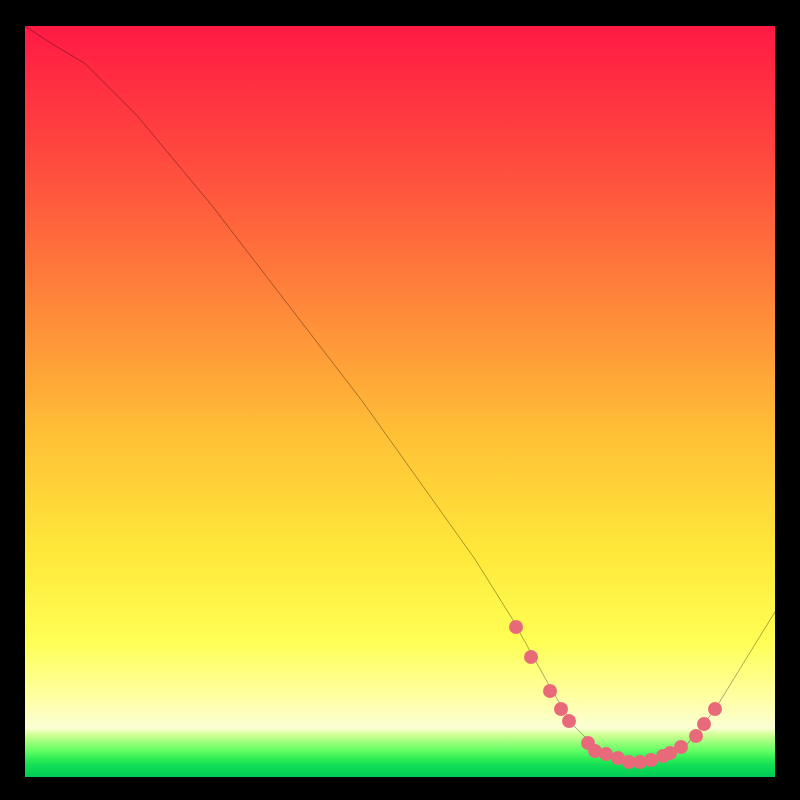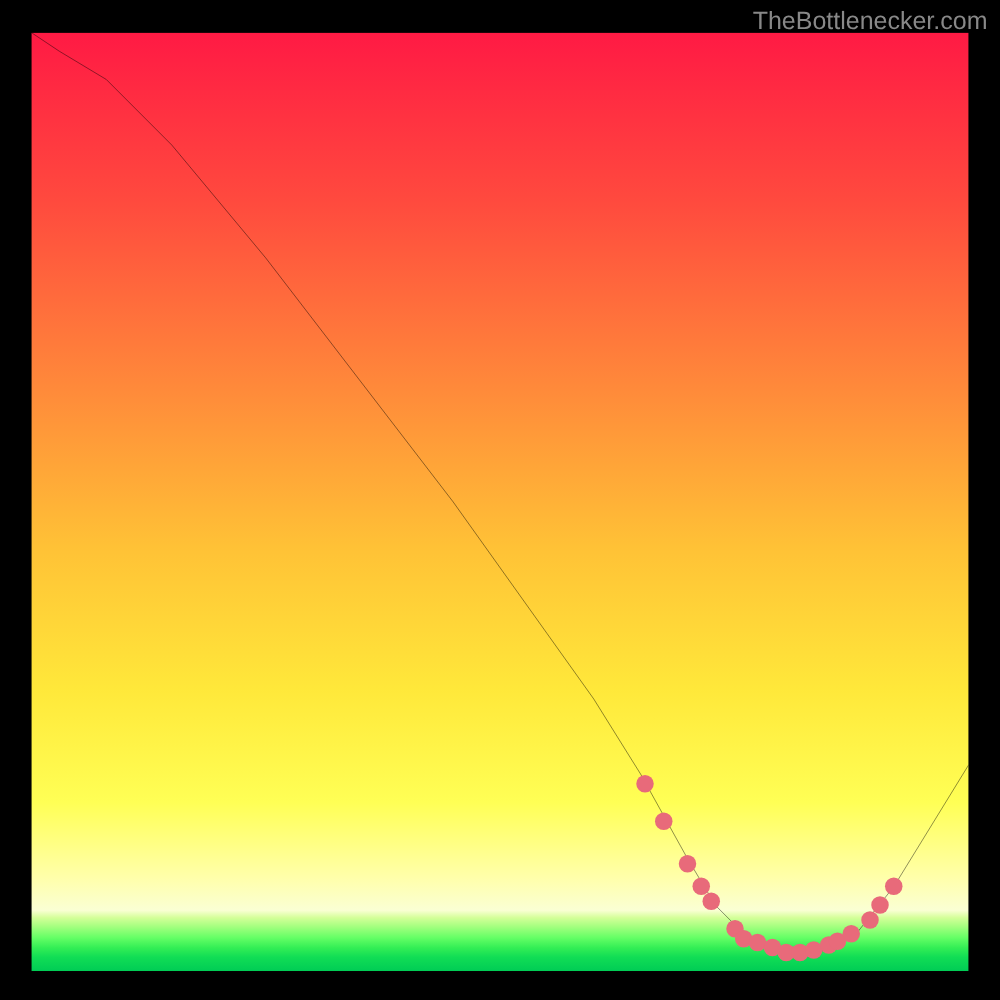--- a/index.html
+++ b/index.html
@@ -34,21 +34,20 @@
       border-radius: 50%;
       transform: translate(-50%, -50%);
       z-index: 60;
     }
   </style>
 </head>
 <body>
 
 <div class="container">
 
-  <div class="attribution">TheBottlenecker.com</div>
 
   <div class="chart-area">
 
     <svg class="chart-bg" viewBox="0 0 750 751" preserveAspectRatio="none">
       <defs>
         <linearGradient id="bggrad" x1="0" y1="0" x2="0" y2="1">
           <stop offset="0%" stop-color="#ff1a44"></stop>
           <stop offset="18%" stop-color="#ff4a3e"></stop>
           <stop offset="38%" stop-color="#ff8a3a"></stop>
           <stop offset="55%" stop-color="#ffc236"></stop>

